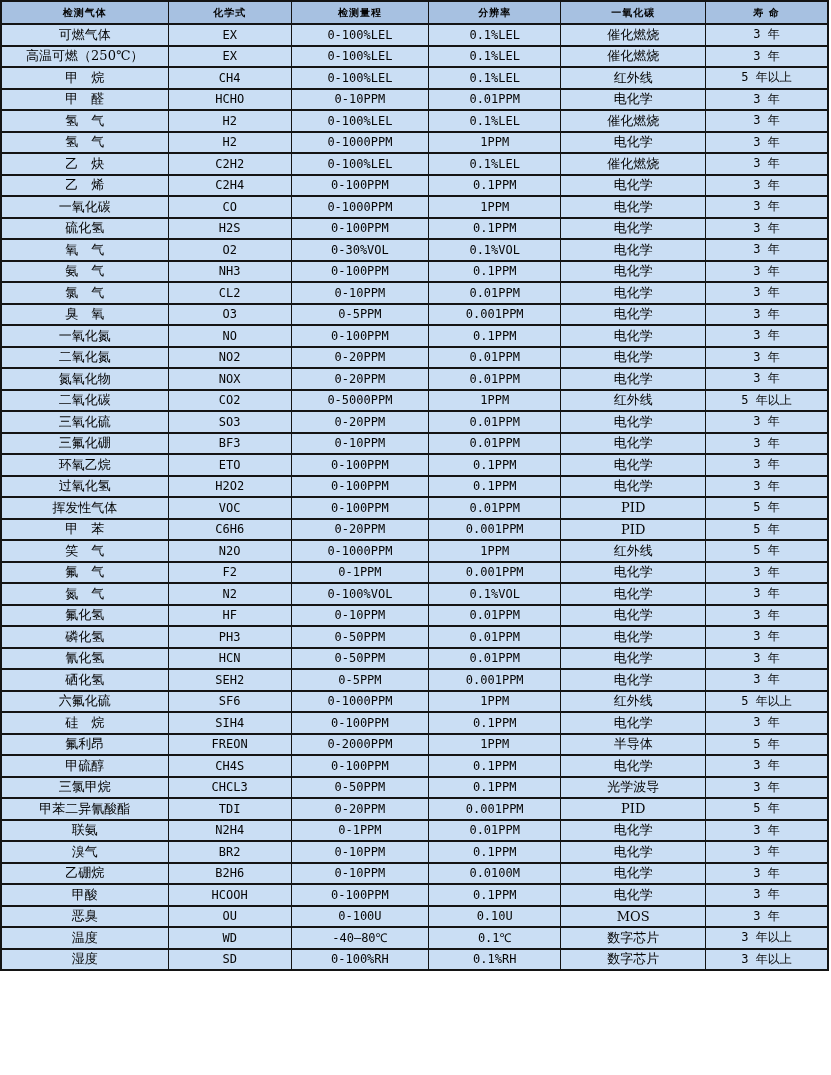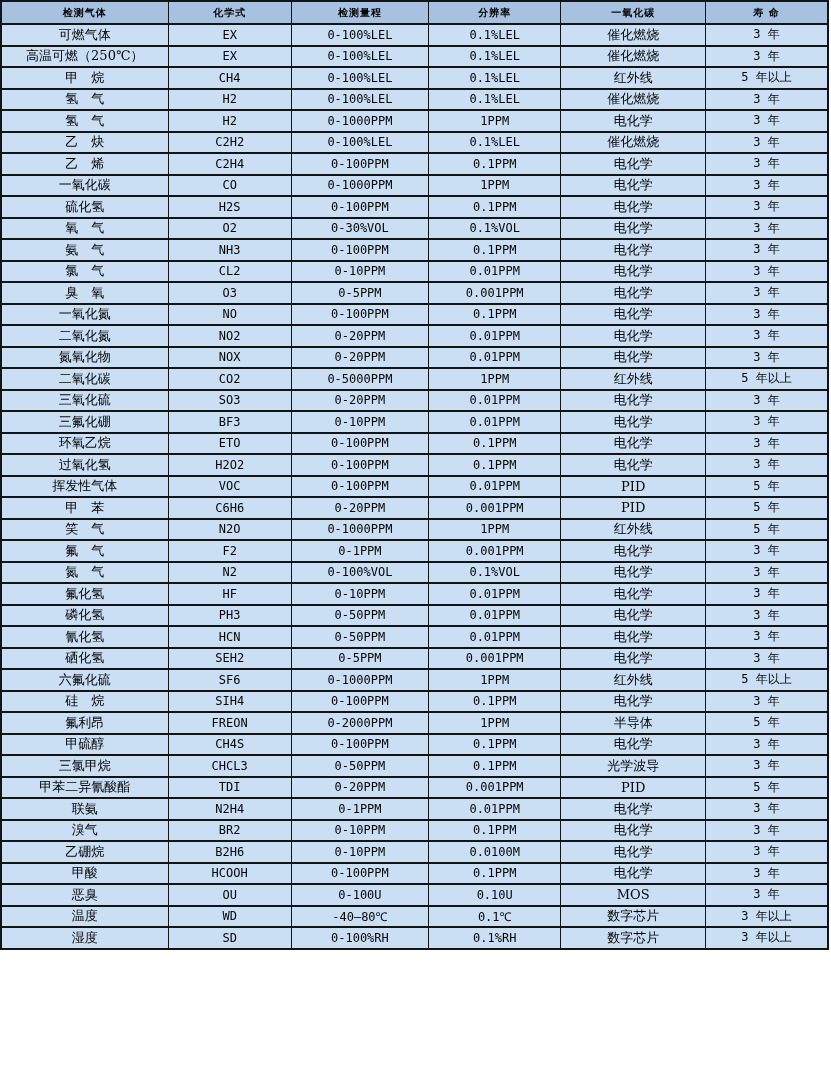--- a/index.html
+++ b/index.html
@@ -109,20 +109,28 @@
       </tr>
       <tr data-name="table-row">
         <td data-name="cell-gas">甲　烷</td>
         <td data-name="cell-formula">CH4</td>
         <td data-name="cell-range">0-100%LEL</td>
         <td data-name="cell-resolution">0.1%LEL</td>
         <td data-name="cell-principle">红外线</td>
         <td data-name="cell-lifespan">5 年以上</td>
       </tr>
       <tr data-name="table-row">
+        <td data-name="cell-gas">甲　醛</td>
+        <td data-name="cell-formula">HCHO</td>
+        <td data-name="cell-range">0-10PPM</td>
+        <td data-name="cell-resolution">0.01PPM</td>
+        <td data-name="cell-principle">电化学</td>
+        <td data-name="cell-lifespan">3 年</td>
+      </tr>
+      <tr data-name="table-row">
         <td data-name="cell-gas">氢　气</td>
         <td data-name="cell-formula">H2</td>
         <td data-name="cell-range">0-100%LEL</td>
         <td data-name="cell-resolution">0.1%LEL</td>
         <td data-name="cell-principle">催化燃烧</td>
         <td data-name="cell-lifespan">3 年</td>
       </tr>
       <tr data-name="table-row">
         <td data-name="cell-gas">氢　气</td>
         <td data-name="cell-formula">H2</td>

